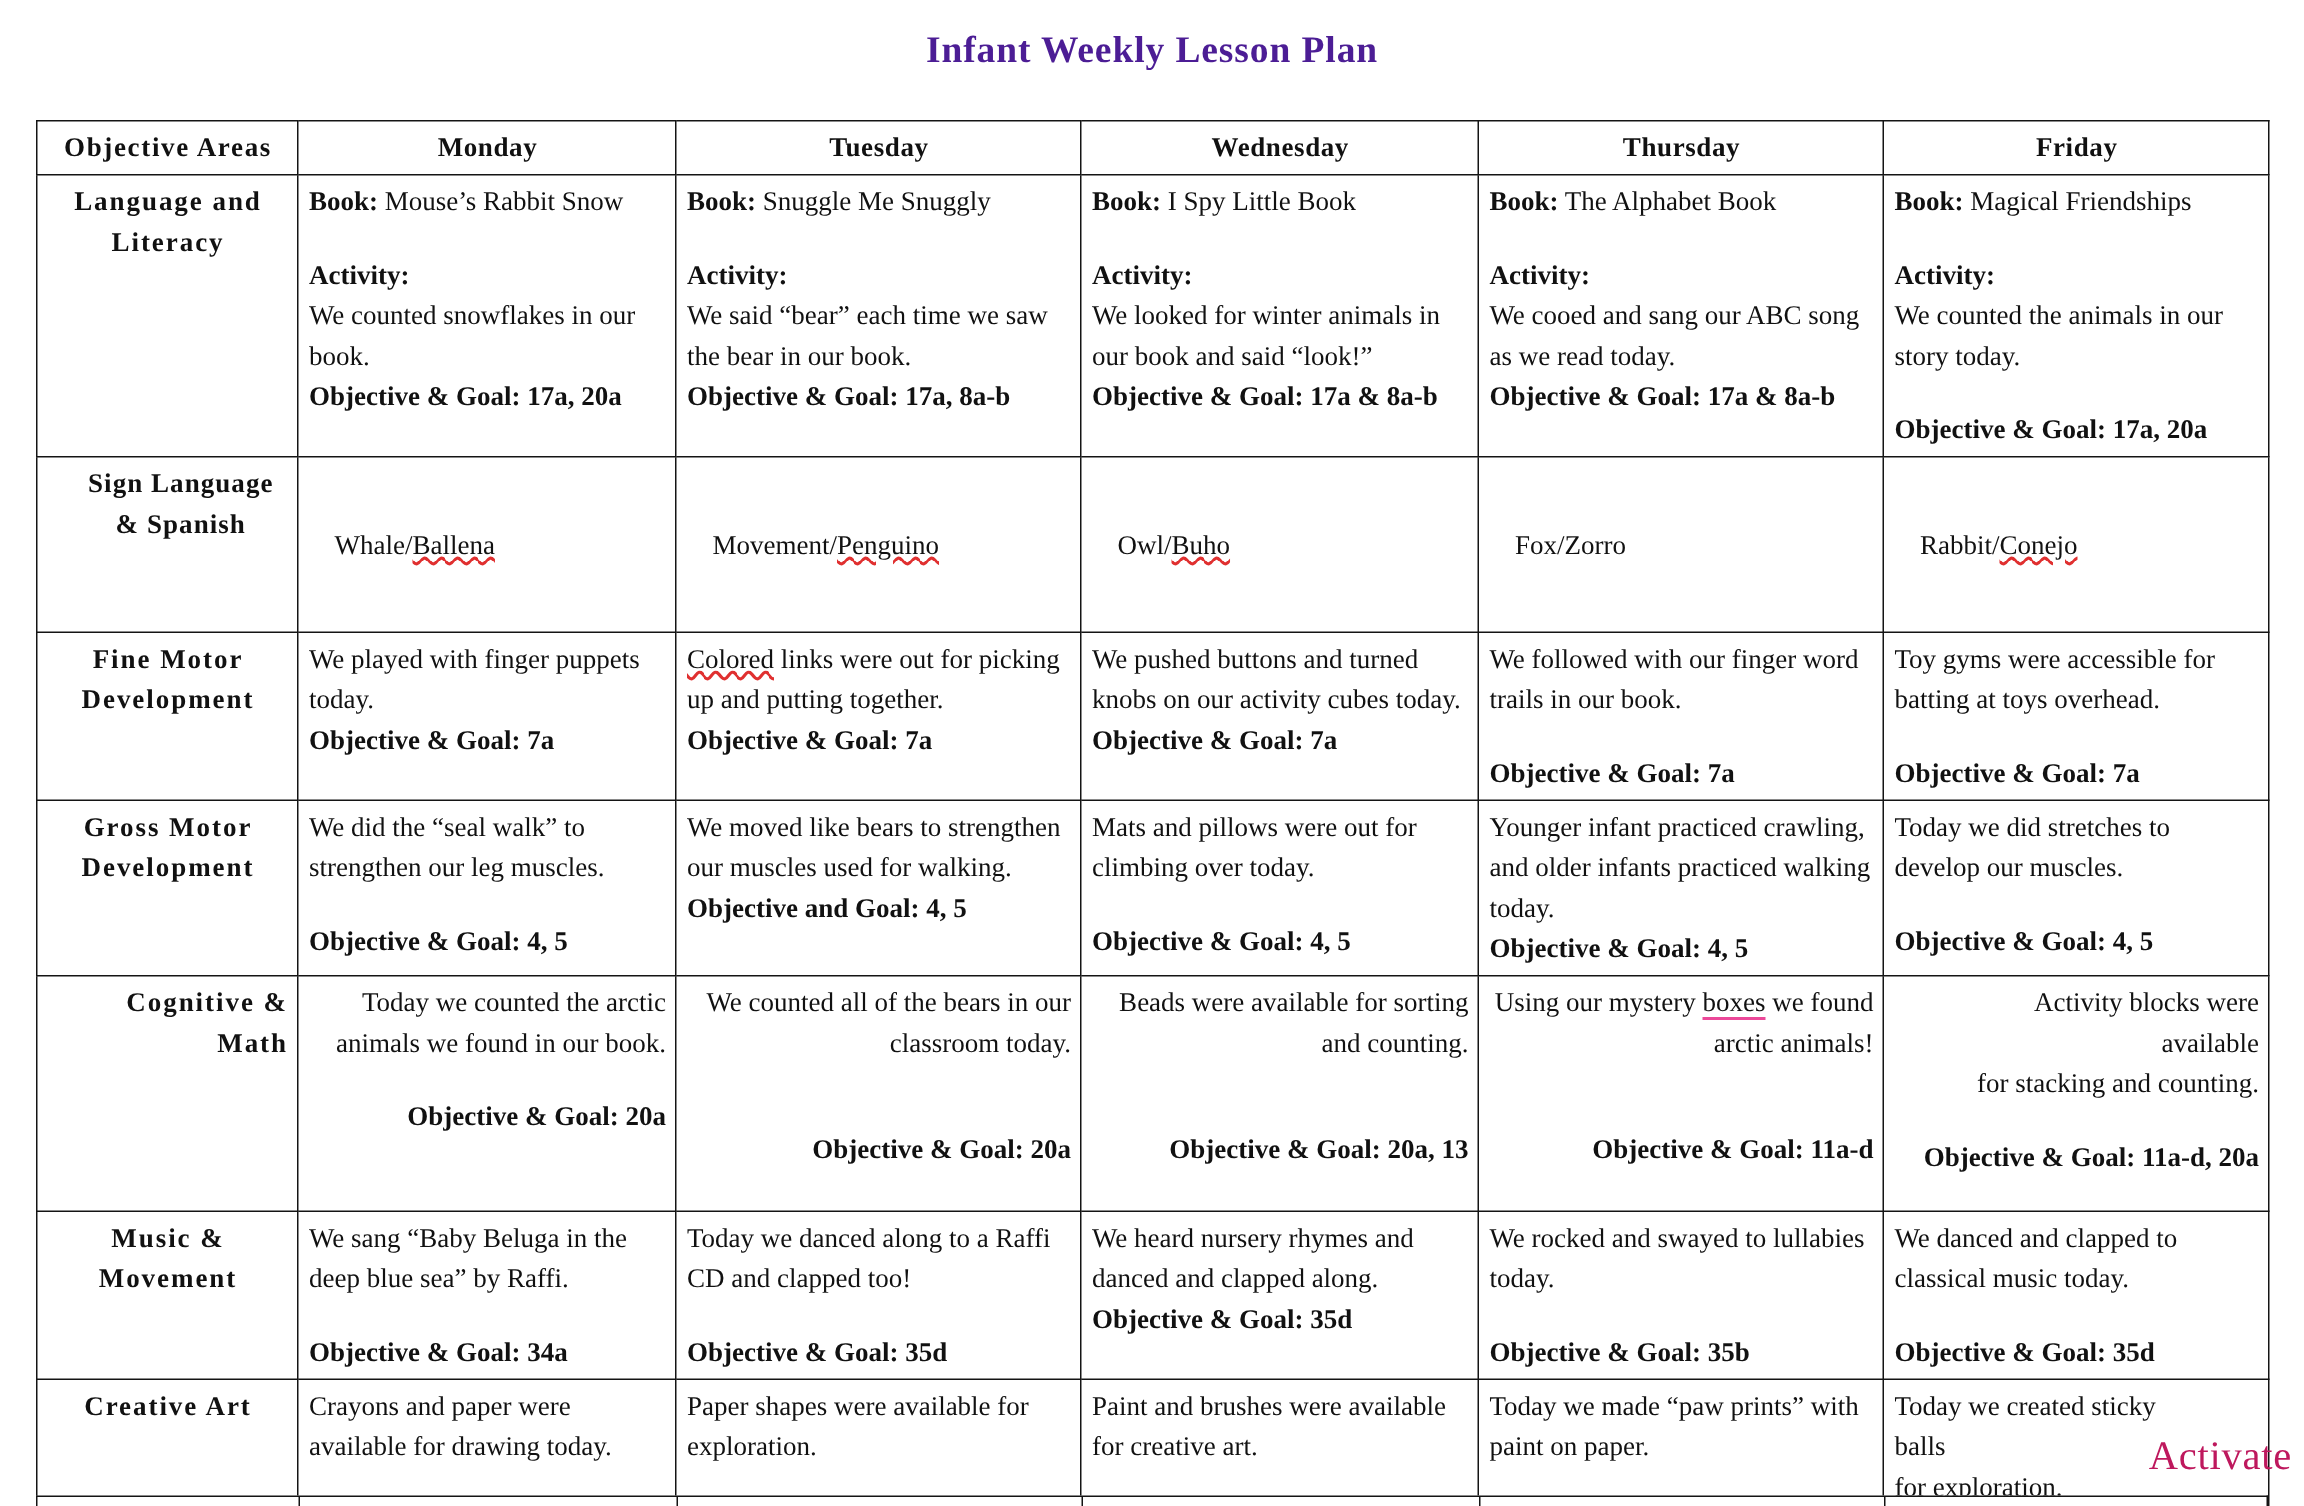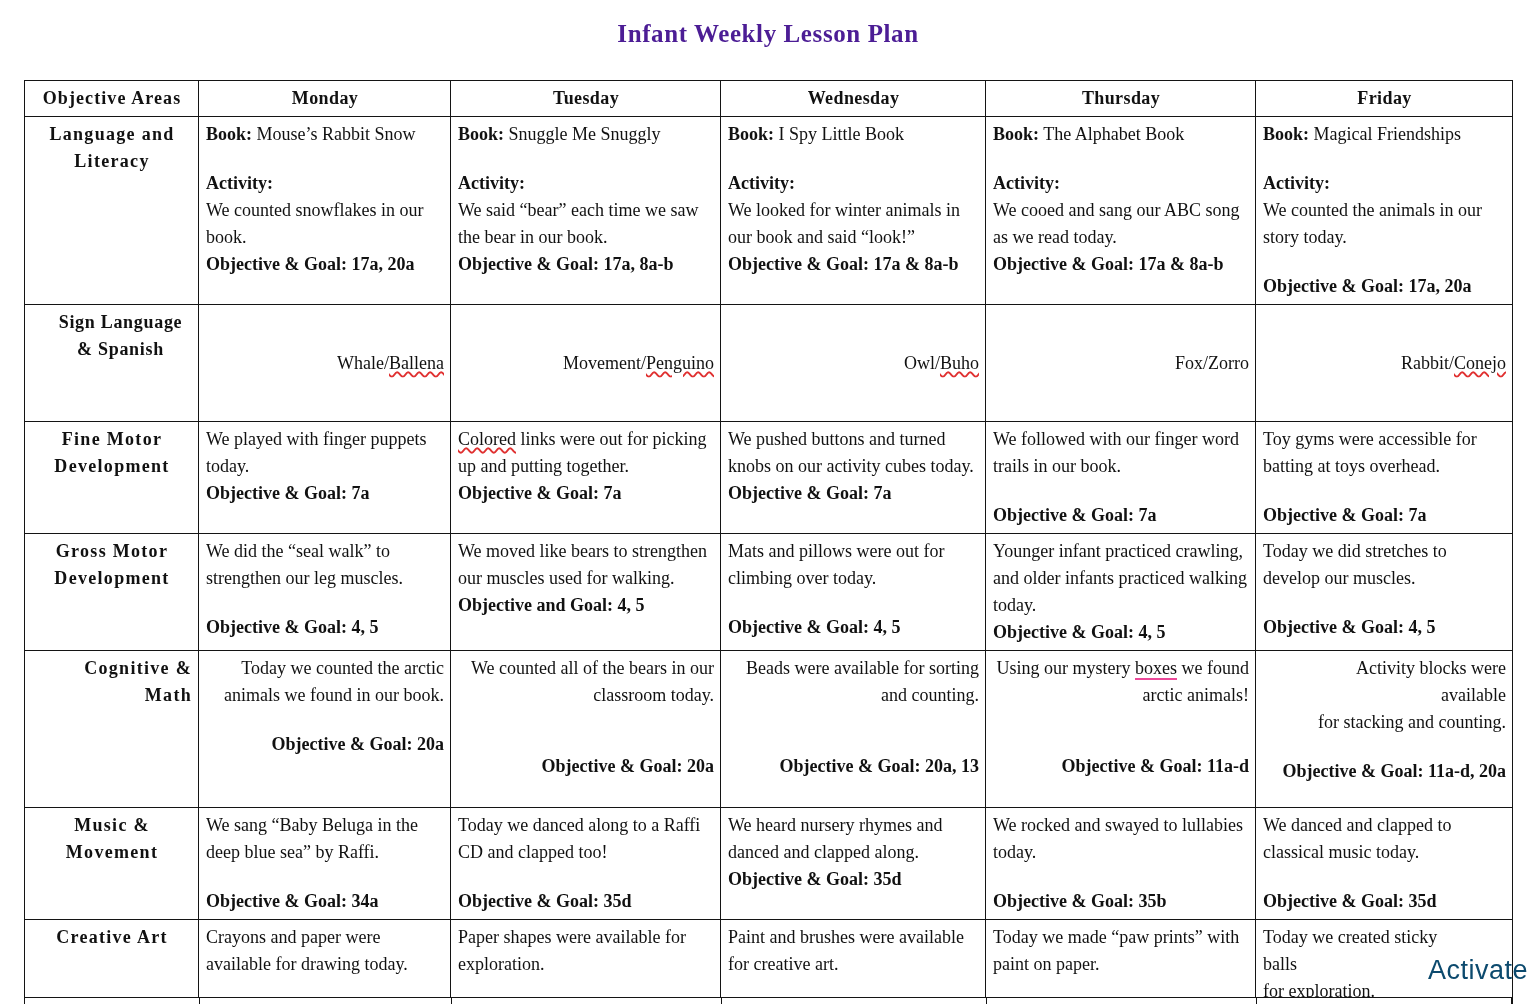--- a/index.html
+++ b/index.html
@@ -92,21 +92,21 @@
   td.day {
     text-align: left;
   }
   td.day .line { display: block; }
   td.day .spacer { display: block; height: 22px; }
   td.day .lead { font-weight: bold; }
   td.day .goal { font-weight: bold; display: block; }
 
   
   td.day.centered {
-    text-align: right;
+    text-align: left;
     vertical-align: middle;
     margin-left: 12px;
   }
 
   
   tr.r-lang   td { height: 170px; margin-left: 10px; }
   tr.r-sign   td { height: 108px; padding-left: 24px; }
   tr.r-fine   td { height: 96px; }
   tr.r-gross  td { height: 96px; margin-left: 12px; }
   tr.r-cog    td { height: 148px; text-align: right; }
@@ -145,23 +145,23 @@
     width: 0;
     height: 7px;
     border-left: 1.6px solid #141414;
   }
 
   
   .watermark {
     position: absolute;
     right: 8px;
     bottom: 18px;
-    font-family: Liberation Sans, sans-serif;
+    font-family: Liberation Serif, serif;
     font-size: 27px;
-    color: #0c4a6e;
+    color: #be185d;
     letter-spacing: 0.5px;
     white-space: nowrap;
     pointer-events: none;
   }
 </style>
 </head>
 <body>
 
 <div class="doc-title">Infant Weekly Lesson Plan</div>
 

